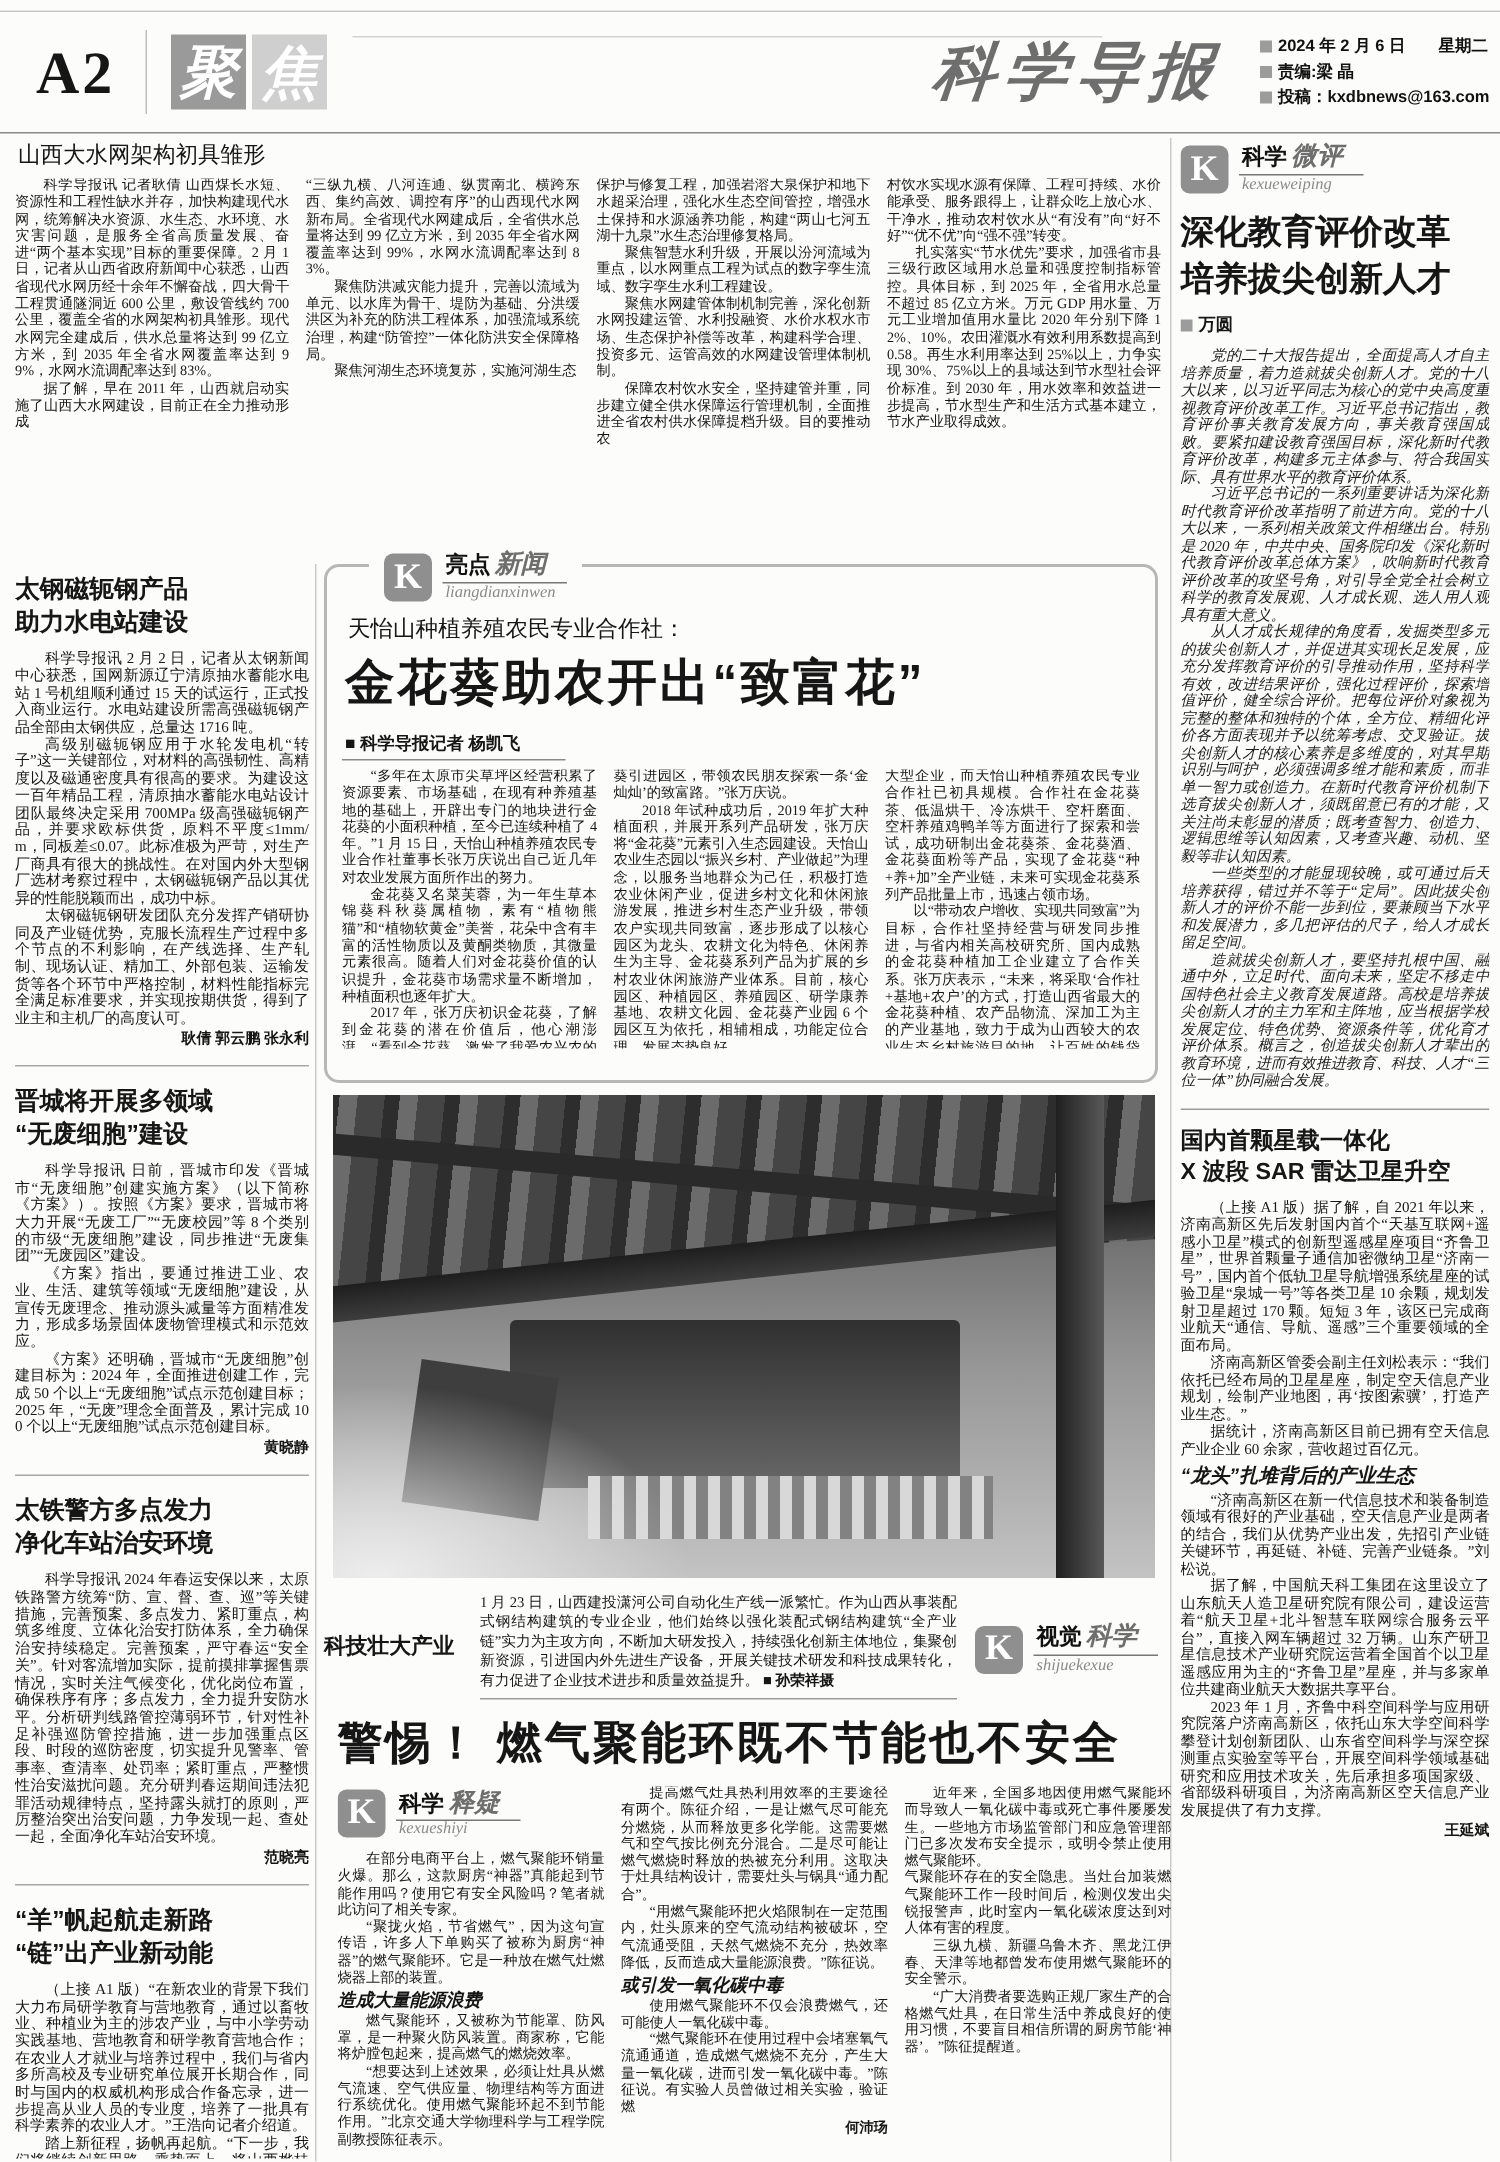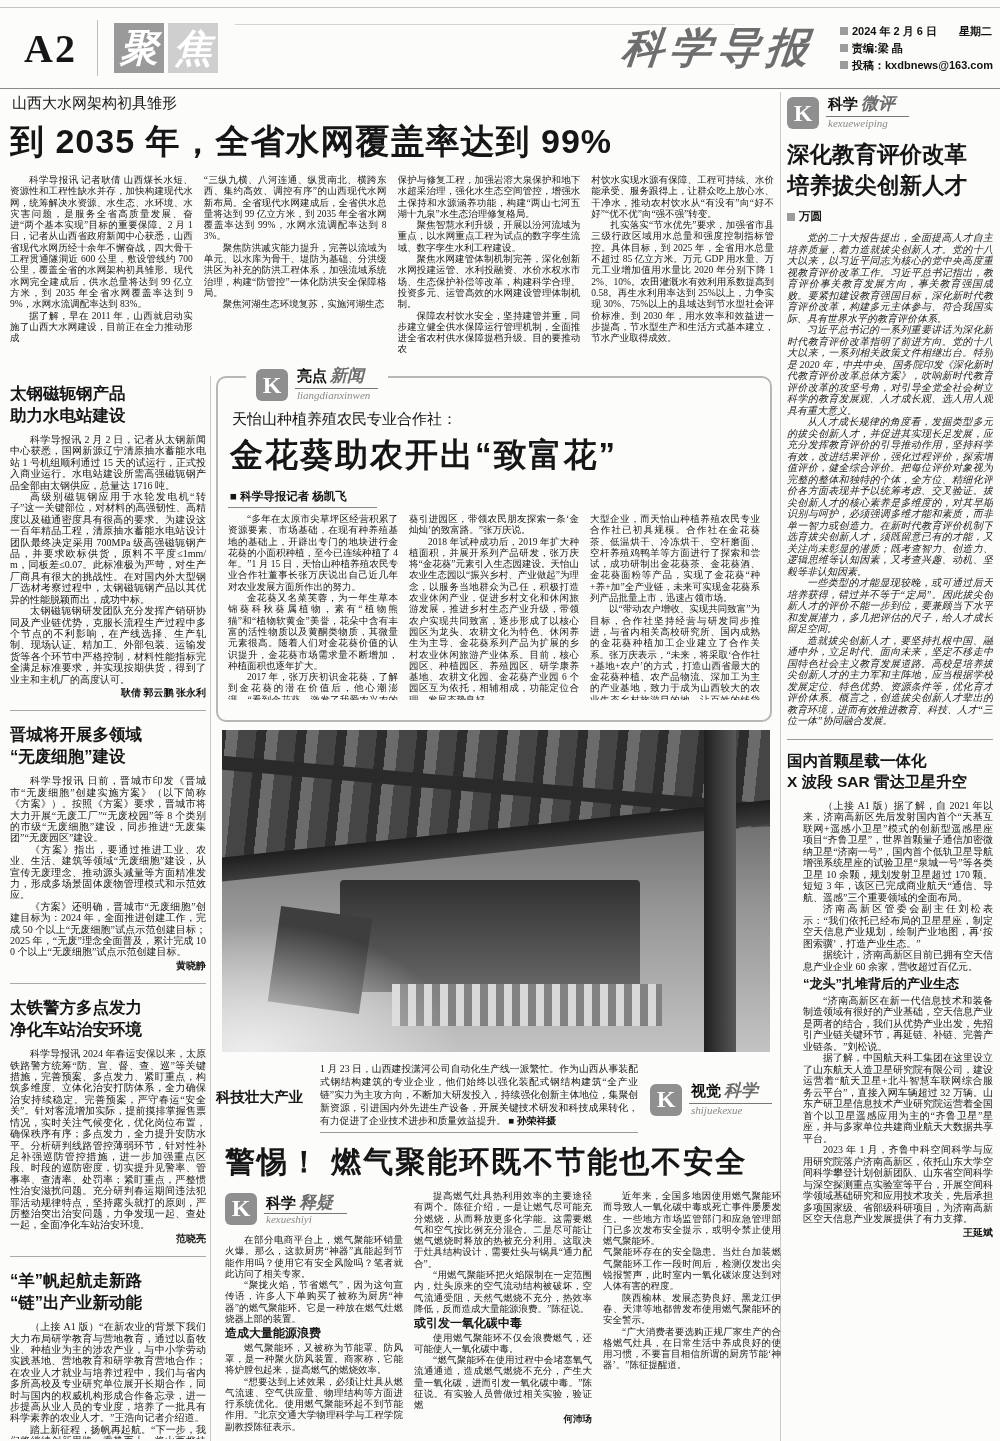--- a/index.html
+++ b/index.html
@@ -5,21 +5,21 @@
   html,body{margin:0;padding:0;}
   body{
     width:1000px;height:1441px;position:relative;overflow:hidden;
     background:#fcfcfa;color:#161616;
     font-family:"Liberation Serif","DejaVu Serif",serif;
   }
   .hei{font-family:"Liberation Sans","DejaVu Sans",sans-serif;}
   p{margin:0;}
   .para{margin:0;text-indent:2em;text-align:justify;word-break:break-all;}
   .para.cont{text-indent:0;}
-  .subhead{margin:3px 0 3px;font-family:"Liberation Sans","DejaVu Sans",sans-serif;font-weight:bold;font-size:12px;text-indent:0;}
+  .subhead{margin:3px 0 3px;font-family:"Liberation Sans","DejaVu Sans",sans-serif;font-weight:bold;font-size:12px;text-indent:0;font-style:italic;}
   .sig{text-align:right;font-weight:bold;margin-top:2px;}
   .sig:empty{display:none;}
 
   
   #toprule{position:absolute;left:0;top:7px;width:1000px;height:1px;background:#c5c5c5;}
   #header{position:absolute;left:10px;top:12px;width:980px;height:72px;display:flex;align-items:center;}
   #headrule-mid{position:absolute;left:235px;top:24px;width:500px;height:1px;background:#d2d2d2;}
   #headrule-bottom{position:absolute;left:0;top:88px;width:1000px;height:1px;background:#8a8a8a;}
   .pageno{font-size:40px;font-weight:bold;letter-spacing:2px;margin-left:14px;}
   .hdr-divider{width:1px;height:56px;background:#bdbdbd;margin:0 16px 0 20px;}
@@ -94,21 +94,21 @@
   #bottom-article .klogo{margin:2px 0 10px 0;}
 
   
   #right-col{position:absolute;left:787px;top:92px;width:206px;height:1347px;overflow:hidden;}
   #right-col .klogo{margin-bottom:10px;}
   .rv-headline{font-family:"Liberation Sans","DejaVu Sans",sans-serif;font-weight:bold;font-size:22.5px;line-height:31px;margin:2px 0 8px;}
   .rv-byline{font-family:"Liberation Sans","DejaVu Sans",sans-serif;font-weight:bold;font-size:11.5px;margin-bottom:8px;display:flex;align-items:center;}
   #review-body{font-size:10px;line-height:11.5px;font-style:italic;max-height:528px;overflow:hidden;color:#1c1c1c;}
   #right-rule{border-top:1px solid #9a9a9a;margin:12px 0 10px;}
   .sat-title{font-family:"Liberation Sans","DejaVu Sans",sans-serif;font-weight:bold;font-size:15.5px;line-height:21px;margin:0 0 8px;}
-  #sat-body{font-size:10px;line-height:11.5px;overflow:hidden;margin-left:16px;}
+  #sat-body{font-size:10px;line-height:11.5px;overflow:hidden;}
   #sat-body .subhead{font-size:13px;margin:6px 0 5px;}
 </style>
 </head>
 <body>
 
 <div id="toprule"></div>
 
 <div id="header">
   <span class="pageno">A2</span>
   <span class="hdr-divider"></span>
@@ -131,21 +131,20 @@
   </div>
 </div>
 <div id="headrule-mid"></div>
 <div id="headrule-bottom"></div>
 
 <div id="vr-right"></div>
 <div id="vr-left"></div>
 
 <div id="main-article">
   <p class="kicker hei">山西大水网架构初具雏形</p>
-  <h1 class="headline hei">到 2035 年，全省水网覆盖率达到 99%</h1>
   <div class="cols">
     <div class="col">
         <p class="para">科学导报讯 记者耿倩 山西煤长水短、资源性和工程性缺水并存，加快构建现代水网，统筹解决水资源、水生态、水环境、水灾害问题，是服务全省高质量发展、奋进“两个基本实现”目标的重要保障。2 月 1 日，记者从山西省政府新闻中心获悉，山西省现代水网历经十余年不懈奋战，四大骨干工程贯通隧洞近 600 公里，敷设管线约 700 公里，覆盖全省的水网架构初具雏形。现代水网完全建成后，供水总量将达到 99 亿立方米，到 2035 年全省水网覆盖率达到 99%，水网水流调配率达到 83%。</p>
         <p class="para">据了解，早在 2011 年，山西就启动实施了山西大水网建设，目前正在全力推动形成</p>
       </div>
     <div class="col">
         <p class="para cont">“三纵九横、八河连通、纵贯南北、横跨东西、集约高效、调控有序”的山西现代水网新布局。全省现代水网建成后，全省供水总量将达到 99 亿立方米，到 2035 年全省水网覆盖率达到 99%，水网水流调配率达到 83%。</p>
         <p class="para">聚焦防洪减灾能力提升，完善以流域为单元、以水库为骨干、堤防为基础、分洪缓洪区为补充的防洪工程体系，加强流域系统治理，构建“防管控”一体化防洪安全保障格局。</p>
         <p class="para">聚焦河湖生态环境复苏，实施河湖生态</p>
       </div>
@@ -290,21 +289,21 @@
         <p class="para">提高燃气灶具热利用效率的主要途径有两个。陈征介绍，一是让燃气尽可能充分燃烧，从而释放更多化学能。这需要燃气和空气按比例充分混合。二是尽可能让燃气燃烧时释放的热被充分利用。这取决于灶具结构设计，需要灶头与锅具“通力配合”。</p>
         <p class="para">“用燃气聚能环把火焰限制在一定范围内，灶头原来的空气流动结构被破坏，空气流通受阻，天然气燃烧不充分，热效率降低，反而造成大量能源浪费。”陈征说。</p>
         <h4 class="subhead">或引发一氧化碳中毒</h4>
         <p class="para">使用燃气聚能环不仅会浪费燃气，还可能使人一氧化碳中毒。</p>
         <p class="para">“燃气聚能环在使用过程中会堵塞氧气流通通道，造成燃气燃烧不充分，产生大量一氧化碳，进而引发一氧化碳中毒。”陈征说。有实验人员曾做过相关实验，验证燃</p>
         <p class="sig">何沛玚</p>
       </div>
     <div class="col">
         <p class="para">近年来，全国多地因使用燃气聚能环而导致人一氧化碳中毒或死亡事件屡屡发生。一些地方市场监管部门和应急管理部门已多次发布安全提示，或明令禁止使用燃气聚能环。</p>
         <p class="para cont">气聚能环存在的安全隐患。当灶台加装燃气聚能环工作一段时间后，检测仪发出尖锐报警声，此时室内一氧化碳浓度达到对人体有害的程度。</p>
-        <p class="para">陕西榆林、发展态势良好、黑龙江伊春、天津等地都曾发布使用燃气聚能环的安全警示。</p>
+        <p class="para">三纵九横、新疆乌鲁木齐、黑龙江伊春、天津等地都曾发布使用燃气聚能环的安全警示。</p>
         <p class="para">“广大消费者要选购正规厂家生产的合格燃气灶具，在日常生活中养成良好的使用习惯，不要盲目相信所谓的厨房节能‘神器’。”陈征提醒道。</p>
       </div>
   </div>
 </div>
 
 <div id="right-col">
   <div class="klogo">
     <span class="kbox">K</span>
     <span class="klogo-right">
       <span class="klogo-title"><b>科学</b><i>微评</i></span>

